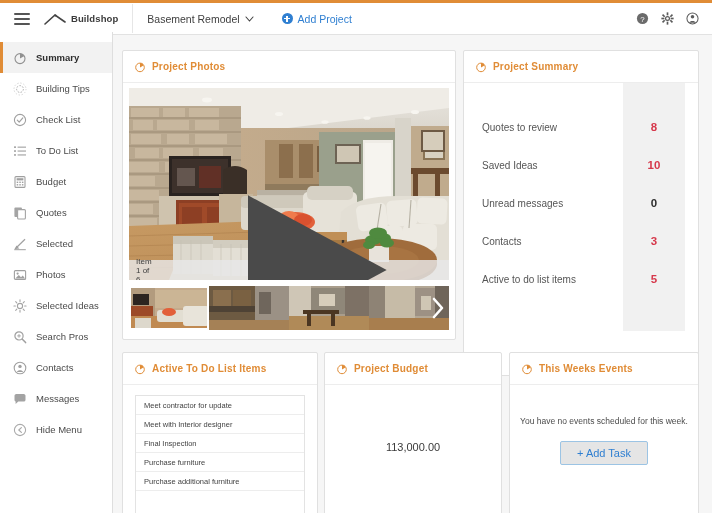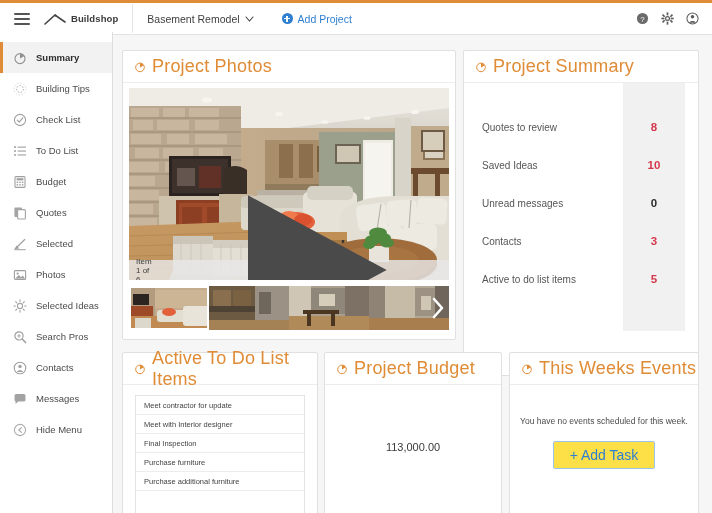--- a/index.html
+++ b/index.html
@@ -95,21 +95,21 @@
     border: 1px solid #e0e0e0;
     border-radius: 2px;
   }
   .panel-head {
     height: 32px; display: flex; align-items: center;
     padding-left: 11px; border-bottom: 1px solid #ededed;
     gap: 6px;
   }
   .panel-ico { width: 12px; height: 12px; flex: 0 0 12px; }
   .panel-title {
-    font-size: 18px; color: #e08c36; font-weight: normal;
+    font-size: 10px; color: #e08c36; font-weight: bold;
     letter-spacing: .2px;
   }
 
   
   #photos-panel { left: 122px; top: 47px; width: 334px; height: 290px; }
   .photo-wrap {
     position: absolute; left: 6px; top: 37px;
     width: 320px; height: 244px;
   }
   .photo-main {
@@ -182,21 +182,21 @@
   .events-body {
     height: 136px; display: flex; flex-direction: column;
     align-items: center; justify-content: flex-start; padding-top: 30px;
   }
   .events-msg {
     font-size: 8.5px; color: #4c4c4c; text-align: center; line-height: 1.5;
   }
   .add-task {
     margin-top: 13px; padding: 5px 16px;
     border: 1px solid #9cc4e4; border-radius: 2px;
-    background: #fde047; color: #2f7fd1; font-size: 14px;
+    background: #e5e5e5; color: #2f7fd1; font-size: 11px;
     cursor: pointer; font-family: "Liberation Sans", sans-serif;
   }
 </style>
 </head>
 <body>
 
 <div id="app">
 
   <div class="topbar">
 

